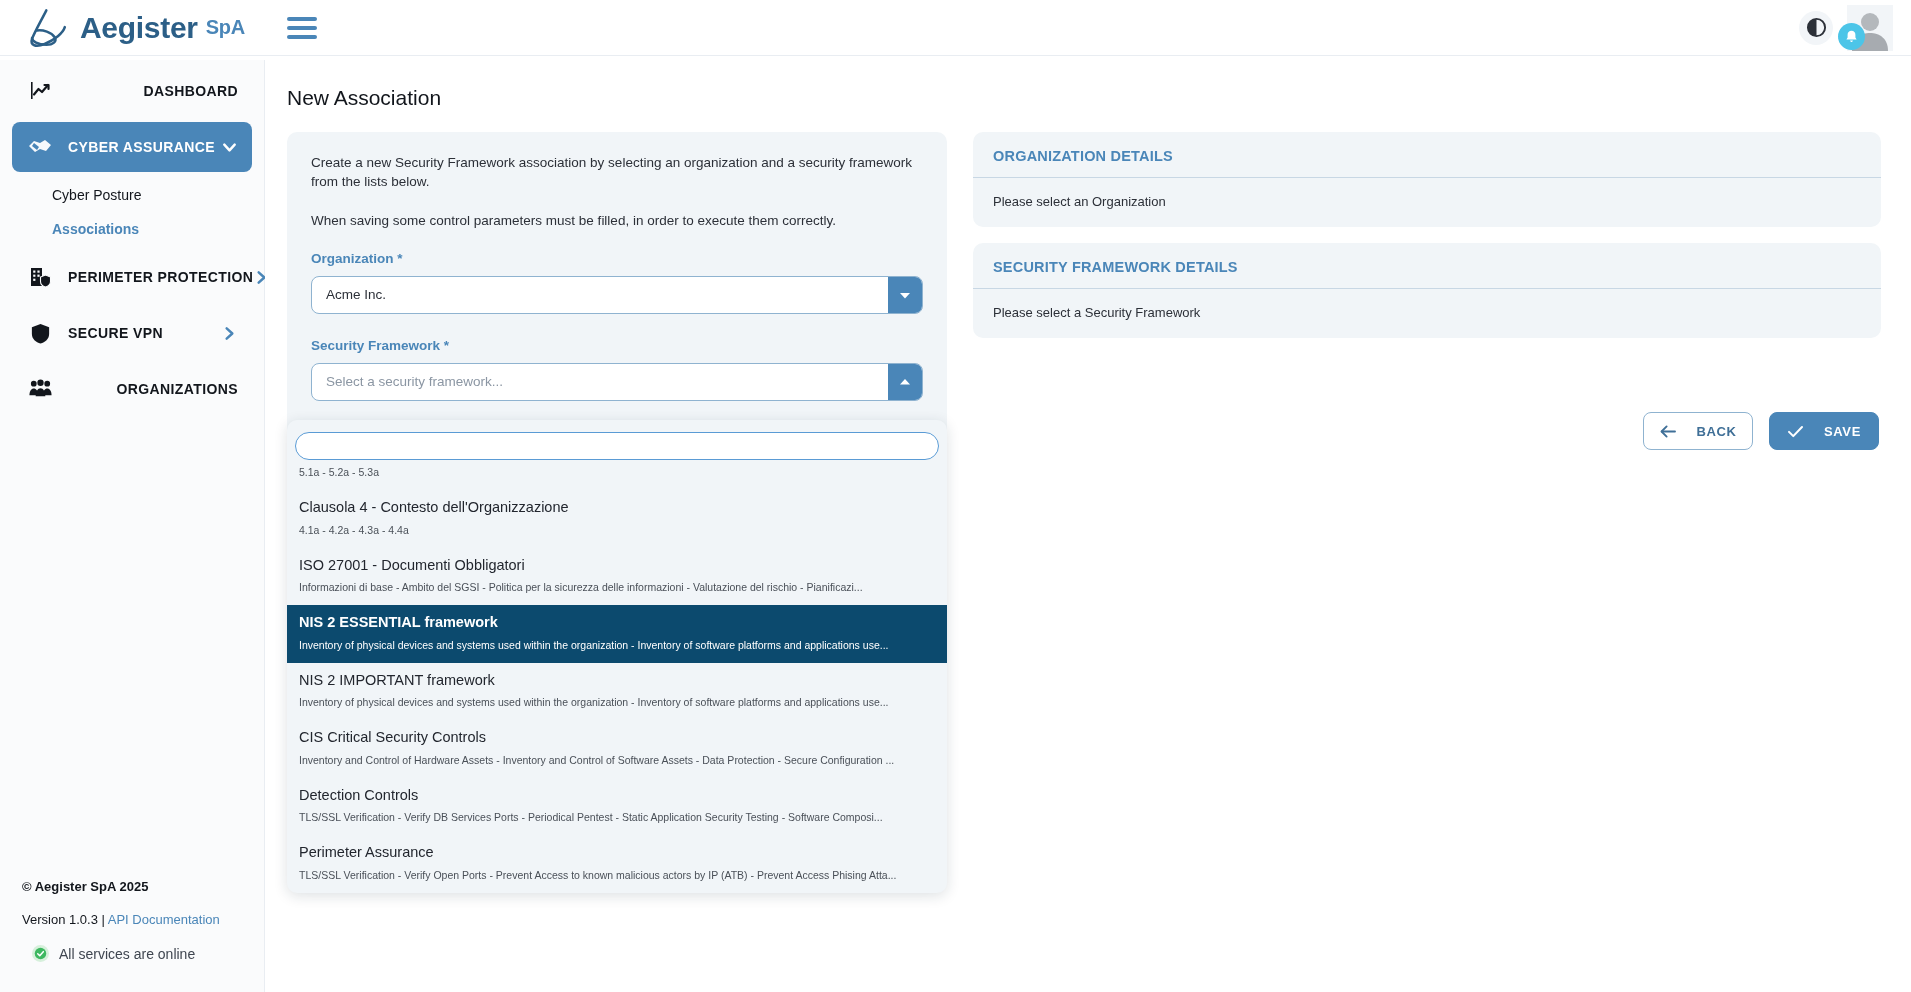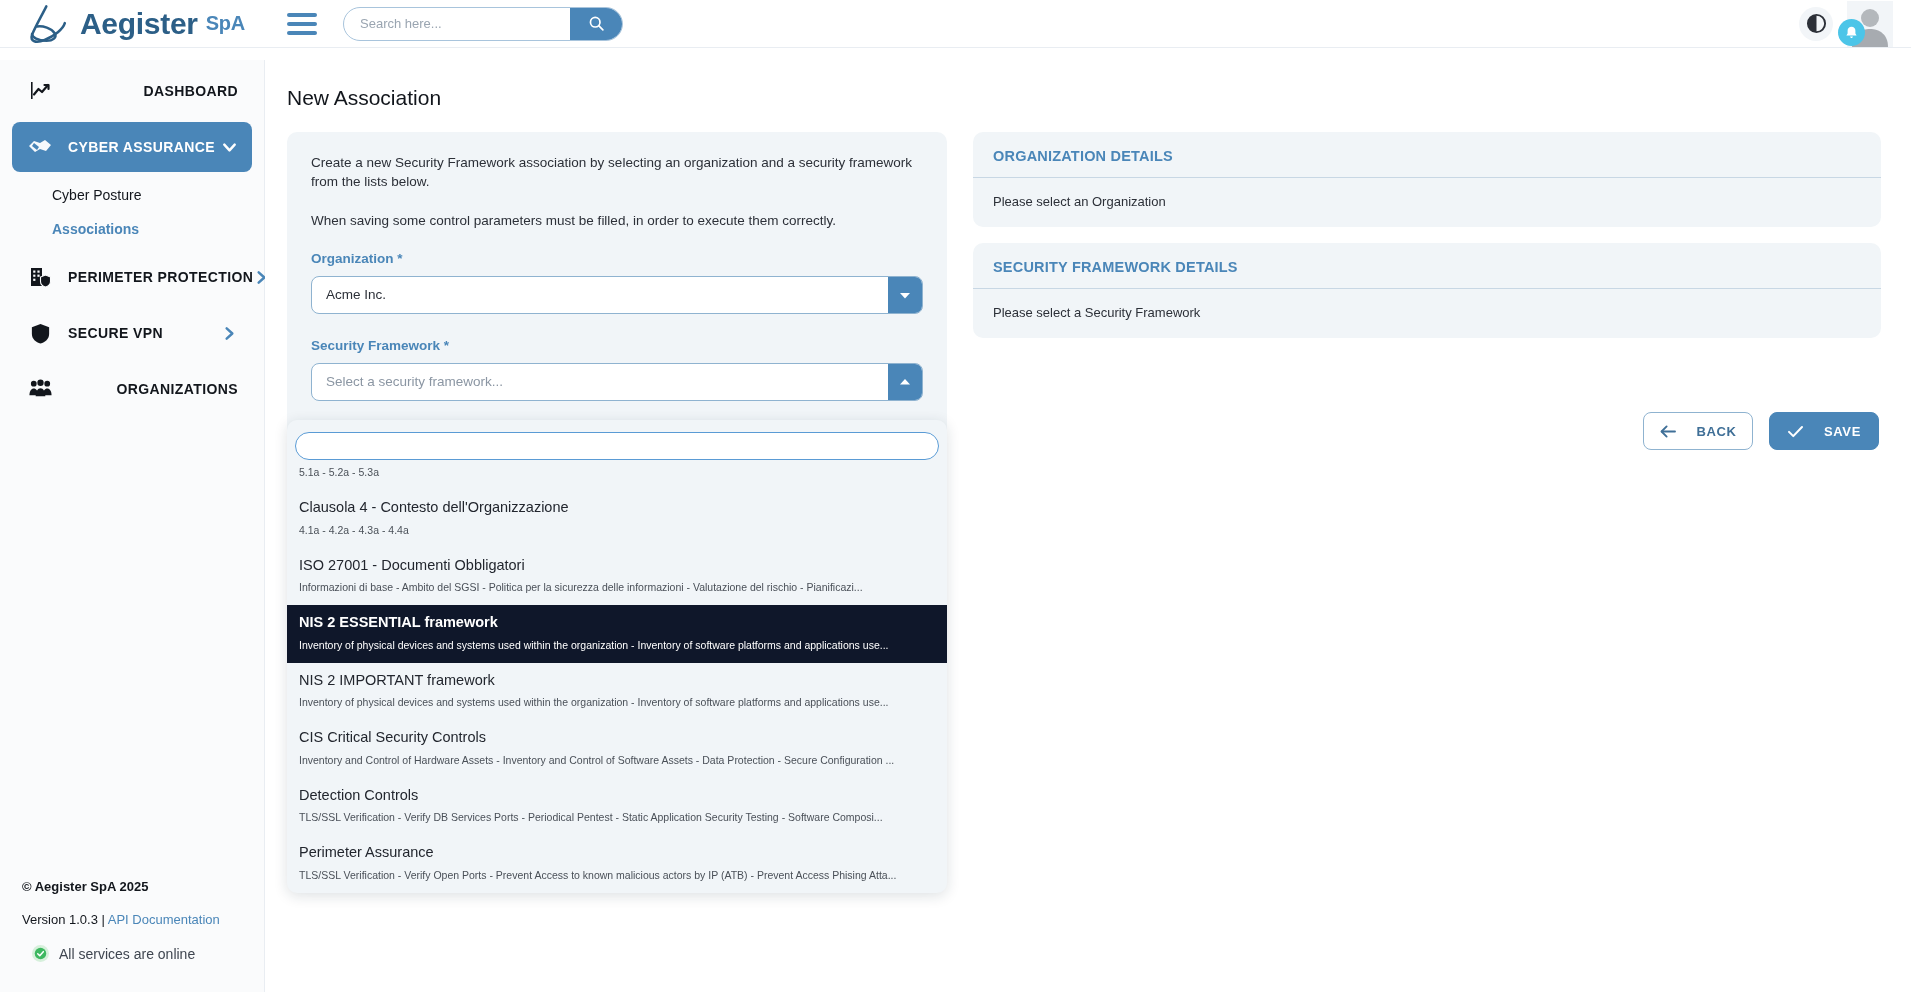--- a/index.html
+++ b/index.html
@@ -6,21 +6,21 @@
   html, body {
     width: 1911px; height: 992px;
     font-family: "Liberation Sans", sans-serif;
     background: #ffffff;
     overflow: hidden;
   }
 
   
   .header {
     position: absolute; top: 0; left: 0;
-    width: 1911px; height: 48px;
+    width: 1911px; height: 56px;
     background: #ffffff;
     border-bottom: 1px solid #e9edf2;
     display: flex; align-items: center;
     z-index: 50;
   }
   .brand { display: flex; align-items: center; width: 265px; padding-left: 26px; }
   .brand-logo { width: 44px; height: 42px; flex: none; }
   .brand-name {
     font-size: 30px; font-weight: 700; color: #2c5f87;
     margin-left: 10px; letter-spacing: -0.3px;
@@ -165,21 +165,21 @@
   }
   .dd-list { max-height: 440px; overflow: hidden; }
   .dd-item { padding: 9px 12px 11px 12px; cursor: pointer; }
   .dd-item .dd-title {
     font-size: 14.5px; color: #22262e; margin-bottom: 7px; line-height: 1.2;
   }
   .dd-item .dd-desc {
     font-size: 10.5px; color: #4a5058; line-height: 1.25;
     white-space: nowrap; overflow: hidden; text-overflow: ellipsis;
   }
-  .dd-item.selected { background: #0f172a; }
+  .dd-item.selected { background: #0c4a6e; }
   .dd-item.selected .dd-title { color: #ffffff; font-weight: 700; }
   .dd-item.selected .dd-desc { color: #ffffff; }
   .dd-item.partial { padding-top: 0; }
 
   
   .panel { background: #f1f5f8; border-radius: 10px; margin-bottom: 16px; overflow: hidden; }
   .panel-head {
     font-size: 14.5px; font-weight: 700; color: #4a86b8;
     letter-spacing: 0.2px; padding: 16px 20px 13px 20px;
     border-bottom: 1px solid #c8d7e4;
@@ -210,29 +210,20 @@
     <div class="brand-name">Aegister</div>
     <div class="brand-suffix">SpA</div>
   </div>
 
   <div class="hamburger">
     <span></span>
       <span></span>
       <span></span>
   </div>
 
-  <div class="search-wrap">
-    <input class="search-input" type="text" placeholder="Search here..." style="">
-    <button class="search-btn">
-      <svg width="17" height="17" viewBox="0 0 20 20">
-        <circle cx="8.5" cy="8.5" r="5.6" fill="none" stroke="#fff" stroke-width="2"></circle>
-        <line x1="12.6" y1="12.6" x2="17.5" y2="17.5" stroke="#fff" stroke-width="2" stroke-linecap="round"></line>
-      </svg>
-    </button>
-  </div>
 
   <div class="header-right">
     <div class="theme-toggle">
       <svg width="21" height="21" viewBox="0 0 22 22">
         <circle cx="11" cy="11" r="9" fill="none" stroke="#2c3038" stroke-width="2"></circle>
         <path d="M11 2 A9 9 0 0 0 11 20 Z" fill="#2c3038"></path>
       </svg>
     </div>
     <div class="avatar-wrap">
       <div class="avatar">

